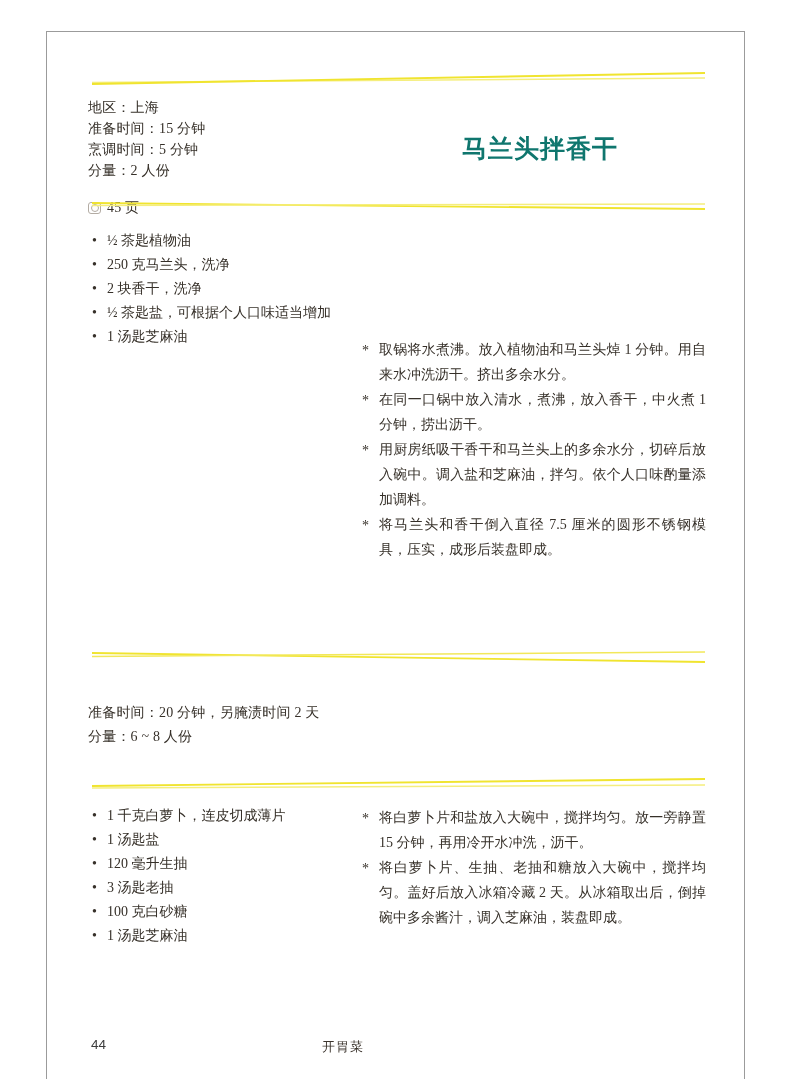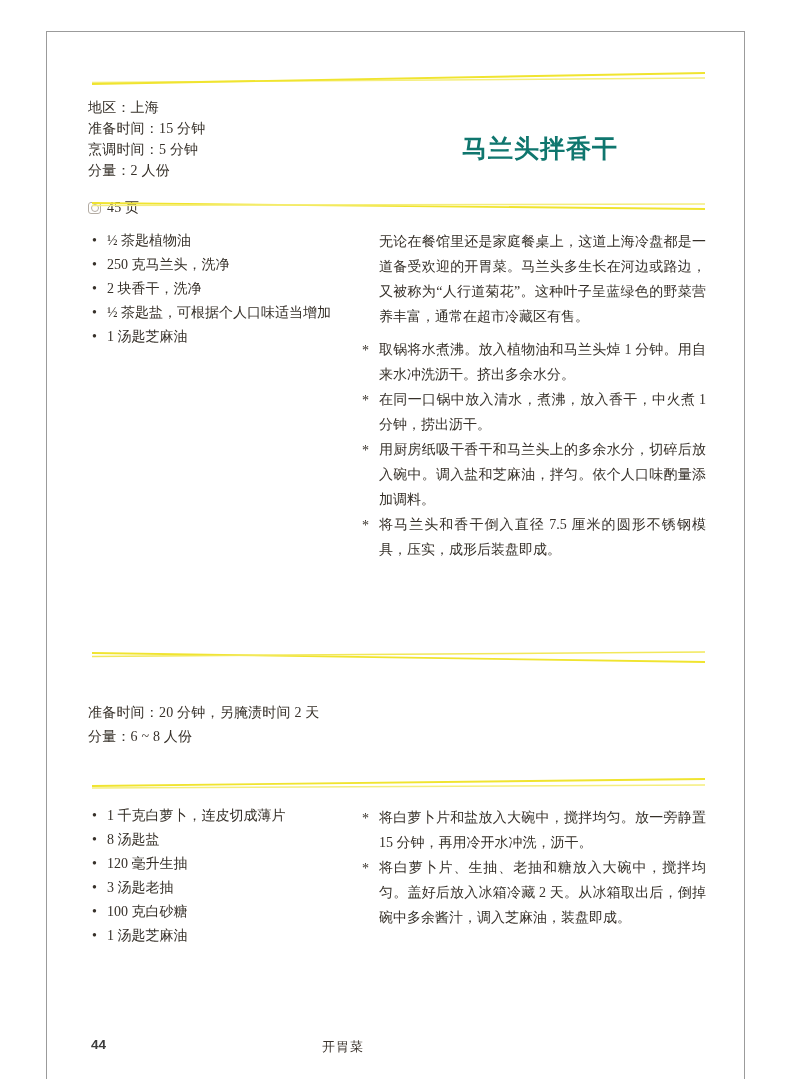--- a/index.html
+++ b/index.html
@@ -33,21 +33,21 @@
 
   .intro { position:absolute; left:379px; width:327px; font-size:14px;
            line-height:25px; text-align:justify; }
 
   ul.step-list { position:absolute; left:362px; width:344px; list-style:none;
                  font-size:14px; line-height:25px; }
   ul.step-list li { position:relative; padding-left:17px; text-align:justify; }
   ul.step-list li .star { position:absolute; left:0; top:1px; }
 
   .footer-num { position:absolute; left:91px; top:1037px; font-size:13.5px;
-                font-family:"Liberation Sans","DejaVu Sans",sans-serif; color:#3c3c3c;font-weight:bold; }
+                font-family:"Liberation Sans","DejaVu Sans",sans-serif; color:#3c3c3c; }
   .footer-sec { position:absolute; left:0; top:1038px; width:686px; text-align:center;
                 font-size:13px; letter-spacing:1px; color:#3c352e; }
 </style>
 </head>
 <body>
 
 <div class="sheet">
   <div class="page-frame"></div>
 
   <svg class="divider" style="top:72px" viewBox="0 0 613 16">
@@ -74,21 +74,20 @@
   </svg>
 
   <ul class="ing-list" style="top:230px">
     <li><span class="bullet">•</span><span>½ 茶匙植物油</span></li>
     <li><span class="bullet">•</span><span>250 克马兰头，洗净</span></li>
     <li><span class="bullet">•</span><span>2 块香干，洗净</span></li>
     <li><span class="bullet">•</span><span>½ 茶匙盐，可根据个人口味适当增加</span></li>
     <li><span class="bullet">•</span><span>1 汤匙芝麻油</span></li>
   </ul>
 
-  <div class="intro" style="top:229px">无论在餐馆里还是家庭餐桌上，这道上海冷盘都是一道备受欢迎的开胃菜。马兰头多生长在河边或路边，又被称为“人行道菊花”。这种叶子呈蓝绿色的野菜营养丰富，通常在超市冷藏区有售。</div>
 
   <ul class="step-list" style="top:337px">
     <li><span class="star">*</span><span>取锅将水煮沸。放入植物油和马兰头焯 1 分钟。用自来水冲洗沥干。挤出多余水分。</span></li>
     <li><span class="star">*</span><span>在同一口锅中放入清水，煮沸，放入香干，中火煮 1 分钟，捞出沥干。</span></li>
     <li><span class="star">*</span><span>用厨房纸吸干香干和马兰头上的多余水分，切碎后放入碗中。调入盐和芝麻油，拌匀。依个人口味酌量添加调料。</span></li>
     <li><span class="star">*</span><span>将马兰头和香干倒入直径 7.5 厘米的圆形不锈钢模具，压实，成形后装盘即成。</span></li>
   </ul>
 
   <svg class="divider" style="top:649px" viewBox="0 0 613 16">
     <line x1="0" y1="4" x2="613" y2="13" stroke="#f0e42f" stroke-width="1.9"></line>
@@ -101,21 +100,21 @@
   </div>
 
 
   <svg class="divider" style="top:777px" viewBox="0 0 613 16">
     <line x1="0" y1="9" x2="613" y2="2" stroke="#f0e42f" stroke-width="1.9"></line>
     <line x1="0" y1="11" x2="613" y2="8" stroke="#f5ee7d" stroke-width="1.5"></line>
   </svg>
 
   <ul class="ing-list" style="top:805px">
     <li><span class="bullet">•</span><span>1 千克白萝卜，连皮切成薄片</span></li>
-    <li><span class="bullet">•</span><span>8 汤匙盐</span></li>
+    <li><span class="bullet">•</span><span>1 汤匙盐</span></li>
     <li><span class="bullet">•</span><span>120 毫升生抽</span></li>
     <li><span class="bullet">•</span><span>3 汤匙老抽</span></li>
     <li><span class="bullet">•</span><span>100 克白砂糖</span></li>
     <li><span class="bullet">•</span><span>1 汤匙芝麻油</span></li>
   </ul>
 
   <ul class="step-list" style="top:805px">
     <li><span class="star">*</span><span>将白萝卜片和盐放入大碗中，搅拌均匀。放一旁静置 15 分钟，再用冷开水冲洗，沥干。</span></li>
     <li><span class="star">*</span><span>将白萝卜片、生抽、老抽和糖放入大碗中，搅拌均匀。盖好后放入冰箱冷藏 2 天。从冰箱取出后，倒掉碗中多余酱汁，调入芝麻油，装盘即成。</span></li>
   </ul>

